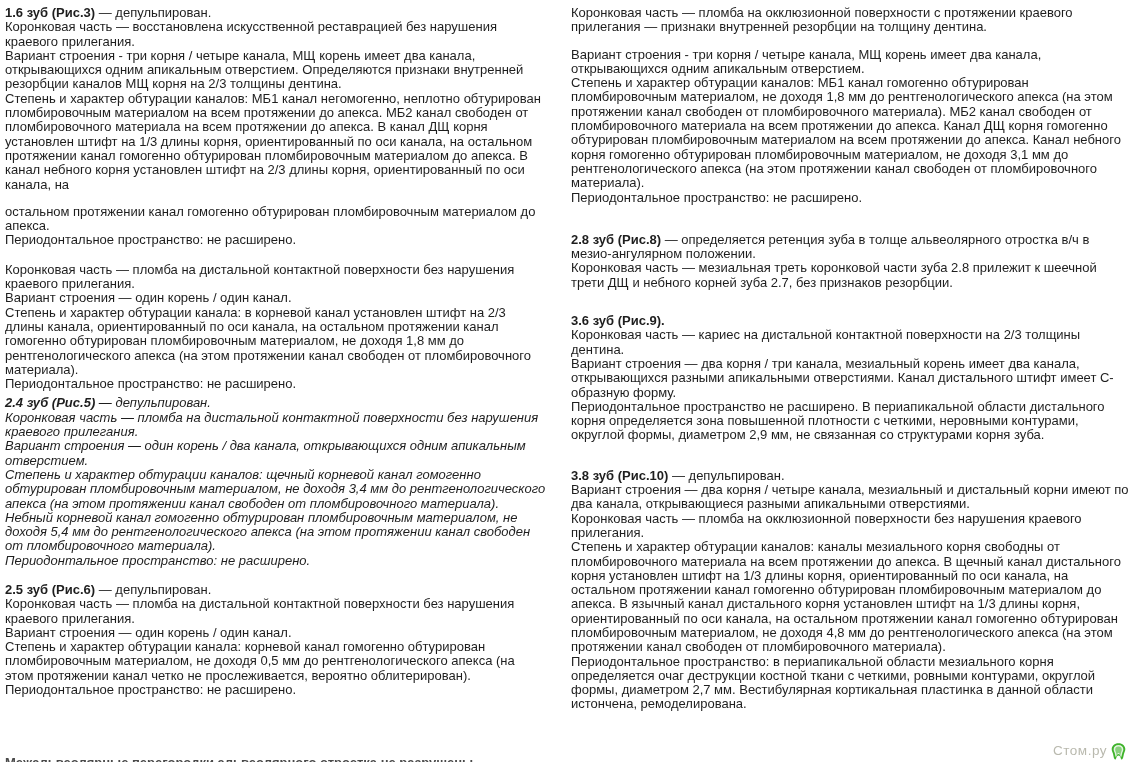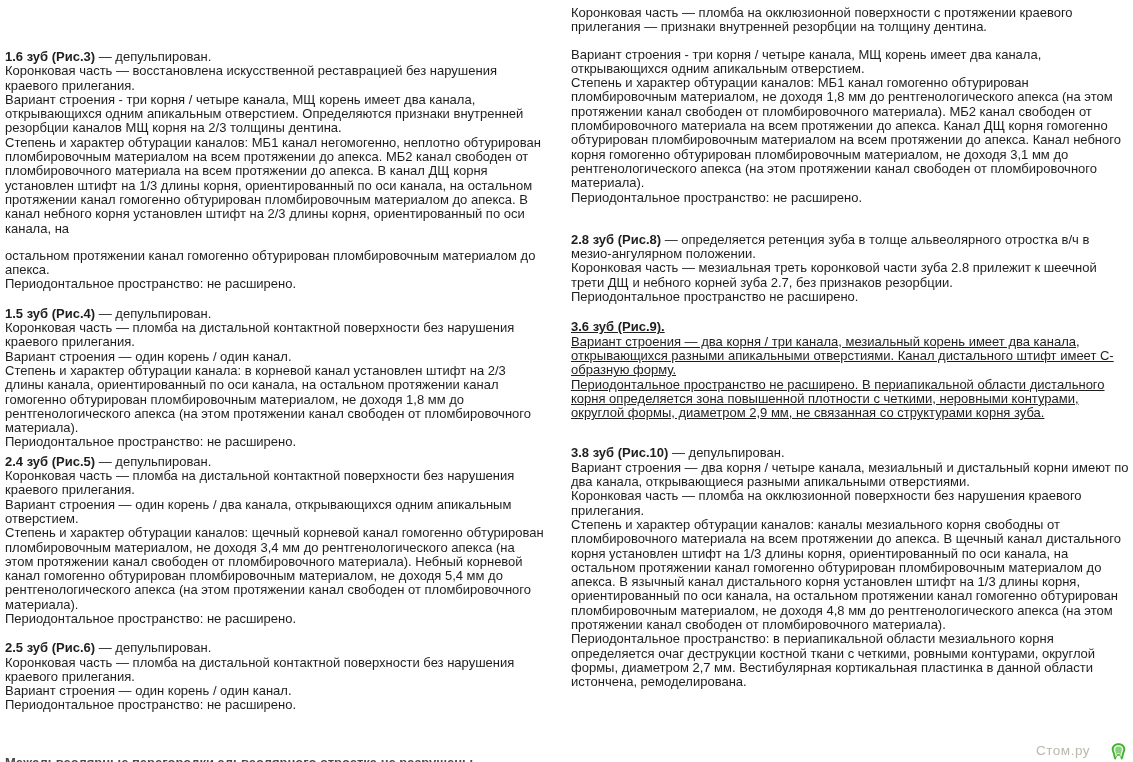--- a/index.html
+++ b/index.html
@@ -3,85 +3,85 @@
 <meta charset="utf-8">
 <style>
   html,body{margin:0;padding:0;}
   body{
     width:1133px;height:762px;overflow:hidden;position:relative;
     background:#ffffff;color:#1e1e1e;
     font-family:"Liberation Sans", sans-serif;
     font-size:13px;line-height:14.3px;
   }
   .col{position:absolute;top:6px;}
-  .col-left{left:5px;width:541px;margin-top:44px;}
+  .col-left{left:5px;width:541px;}
   .col-right{left:571px;width:558px;}
   .sec{margin:0;}
   p.para{margin:0;padding:0;}
   p.para.gap{margin-top:13px;}
   .bold{font-weight:bold;}
   .clipped-line{
     position:absolute;left:5px;top:756px;height:6px;overflow:hidden;
     font-weight:bold;color:#4a4a4a;white-space:nowrap;
   }
   .watermark{
     position:absolute;right:6px;bottom:1px;
-    display:flex;align-items:center;gap:20px;
+    display:flex;align-items:center;gap:3px;
     font-size:13.5px;
   }
   .watermark-text{color:#b9b9ae;letter-spacing:0.5px;}
   .tooth-svg{display:block;width:17px;height:19px;}
 </style>
 </head>
 <body>
 
 <div class="col col-left">
     <section class="sec">
       <p class="para"><span class="bold">1.6 зуб (Рис.3)</span><span> — депульпирован.</span></p>
       <p class="para">Коронковая часть — восстановлена искусственной реставрацией без нарушения краевого прилегания.</p>
       <p class="para">Вариант строения -  три корня / четыре канала, МЩ корень имеет два канала, открывающихся одним апикальным отверстием. Определяются признаки внутренней резорбции каналов МЩ корня на 2/3 толщины дентина.</p>
       <p class="para">Степень и характер обтурации каналов: МБ1 канал негомогенно, неплотно обтурирован пломбировочным материалом на всем протяжении до апекса. МБ2 канал свободен от пломбировочного материала на всем протяжении до апекса. В канал ДЩ корня установлен штифт на 1/3 длины корня, ориентированный по оси канала, на остальном протяжении канал гомогенно обтурирован пломбировочным материалом до апекса. В канал небного корня установлен штифт на 2/3 длины корня, ориентированный по оси канала, на</p>
       <p class="para gap">остальном протяжении канал гомогенно обтурирован пломбировочным материалом до апекса.</p>
       <p class="para">Периодонтальное пространство: не расширено.</p>
     </section>
     <section class="sec" style="margin-top: 15px;">
-      <p class="para"><span class="bold">1.5 зуб (Рис.4)</span><span> — депульпирован.</span></p>
       <p class="para">Коронковая часть — пломба на дистальной контактной поверхности без нарушения краевого прилегания.</p>
       <p class="para">Вариант строения — один корень / один канал.</p>
       <p class="para">Степень и характер обтурации канала: в корневой канал установлен штифт на 2/3 длины канала, ориентированный по оси канала, на остальном протяжении канал гомогенно обтурирован пломбировочным материалом, не доходя 1,8 мм до рентгенологического апекса (на этом протяжении канал свободен от пломбировочного материала).</p>
       <p class="para">Периодонтальное пространство: не расширено.</p>
     </section>
-    <section class="sec" style="margin-top: 5px;">
+    <section class="sec" style="margin-top: 5px; font-style: italic;">
       <p class="para"><span class="bold">2.4 зуб (Рис.5)</span><span> — депульпирован.</span></p>
       <p class="para">Коронковая часть — пломба на дистальной контактной поверхности без нарушения краевого прилегания.</p>
       <p class="para">Вариант строения — один корень / два канала, открывающихся одним апикальным отверстием.</p>
       <p class="para">Степень и характер обтурации каналов: щечный корневой канал гомогенно обтурирован пломбировочным материалом, не доходя 3,4 мм до рентгенологического апекса (на этом протяжении канал свободен от пломбировочного материала). Небный корневой канал гомогенно обтурирован пломбировочным материалом, не доходя 5,4 мм до рентгенологического апекса (на этом протяжении канал свободен от пломбировочного материала).</p>
       <p class="para">Периодонтальное пространство: не расширено.</p>
     </section>
     <section class="sec" style="margin-top: 15px;">
       <p class="para"><span class="bold">2.5 зуб (Рис.6)</span><span> — депульпирован.</span></p>
       <p class="para">Коронковая часть — пломба на дистальной контактной поверхности без нарушения краевого прилегания.</p>
       <p class="para">Вариант строения — один корень / один канал.</p>
+      <p class="para">Степень и характер обтурации канала: корневой канал гомогенно обтурирован пломбировочным материалом, не доходя 0,5 мм до рентгенологического апекса (на этом протяжении канал четко не прослеживается, вероятно облитерирован).</p>
       <p class="para">Периодонтальное пространство: не расширено.</p>
     </section>
   </div>
 <div class="col col-right">
     <section class="sec">
       <p class="para">Коронковая часть — пломба на окклюзионной поверхности с протяжении краевого прилегания — признаки внутренней резорбции на толщину дентина.</p>
       <p class="para gap">Вариант строения -  три корня / четыре канала, МЩ корень имеет два канала, открывающихся одним апикальным отверстием.</p>
       <p class="para">Степень и характер обтурации каналов: МБ1 канал гомогенно обтурирован пломбировочным материалом, не доходя 1,8 мм до рентгенологического апекса (на этом протяжении канал свободен от пломбировочного материала). МБ2 канал свободен от пломбировочного материала на всем протяжении до апекса. Канал ДЩ корня гомогенно обтурирован пломбировочным материалом на всем протяжении до апекса. Канал небного корня гомогенно обтурирован пломбировочным материалом, не доходя 3,1 мм до рентгенологического апекса (на этом протяжении канал свободен от пломбировочного материала).</p>
       <p class="para">Периодонтальное пространство: не расширено.</p>
     </section>
     <section class="sec" style="margin-top: 28px;">
       <p class="para"><span class="bold">2.8 зуб (Рис.8)</span><span> — определяется ретенция зуба в толще альвеолярного отростка в/ч в мезио-ангулярном положении.</span></p>
       <p class="para">Коронковая часть — мезиальная треть коронковой части зуба 2.8 прилежит к шеечной трети ДЩ и небного корней зуба 2.7, без признаков резорбции.</p>
-      <p class="para">Периодонтальное пространство не расширено.</p>
     </section>
-    <section class="sec" style="margin-top: 16px; text-decoration: underline;">
+    <section class="sec" style="margin-top: 24px;">
       <p class="para"><span class="bold">3.6 зуб (Рис.9).</span></p>
+      <p class="para">Коронковая часть — кариес на дистальной контактной поверхности на 2/3 толщины дентина.</p>
       <p class="para">Вариант строения — два корня / три канала, мезиальный корень имеет два канала, открывающихся разными апикальными отверстиями. Канал дистального штифт имеет С-образную форму.</p>
       <p class="para">Периодонтальное пространство не расширено. В периапикальной области дистального корня определяется зона повышенной плотности с четкими, неровными контурами, округлой формы, диаметром 2,9 мм, не связанная со структурами корня зуба.</p>
     </section>
     <section class="sec" style="margin-top: 26px;">
       <p class="para"><span class="bold">3.8 зуб (Рис.10)</span><span> — депульпирован.</span></p>
       <p class="para">Вариант строения — два корня / четыре канала, мезиальный и дистальный корни имеют по два канала, открывающиеся разными апикальными отверстиями.</p>
       <p class="para">Коронковая часть — пломба на окклюзионной поверхности без нарушения краевого прилегания.</p>
       <p class="para">Степень и характер обтурации каналов: каналы мезиального корня свободны от пломбировочного материала на всем протяжении до апекса. В щечный канал дистального корня установлен штифт на 1/3 длины корня, ориентированный по оси канала, на остальном протяжении канал гомогенно обтурирован пломбировочным материалом до апекса. В язычный канал дистального корня установлен штифт на 1/3 длины корня, ориентированный по оси канала, на остальном протяжении канал гомогенно обтурирован пломбировочным материалом, не доходя 4,8 мм до рентгенологического апекса (на этом протяжении канал свободен от пломбировочного материала).</p>
       <p class="para">Периодонтальное пространство: в периапикальной области мезиального корня определяется очаг деструкции костной ткани с четкими, ровными контурами, округлой формы, диаметром 2,7 мм. Вестибулярная кортикальная пластинка в данной области истончена, ремоделирована.</p>
     </section>

